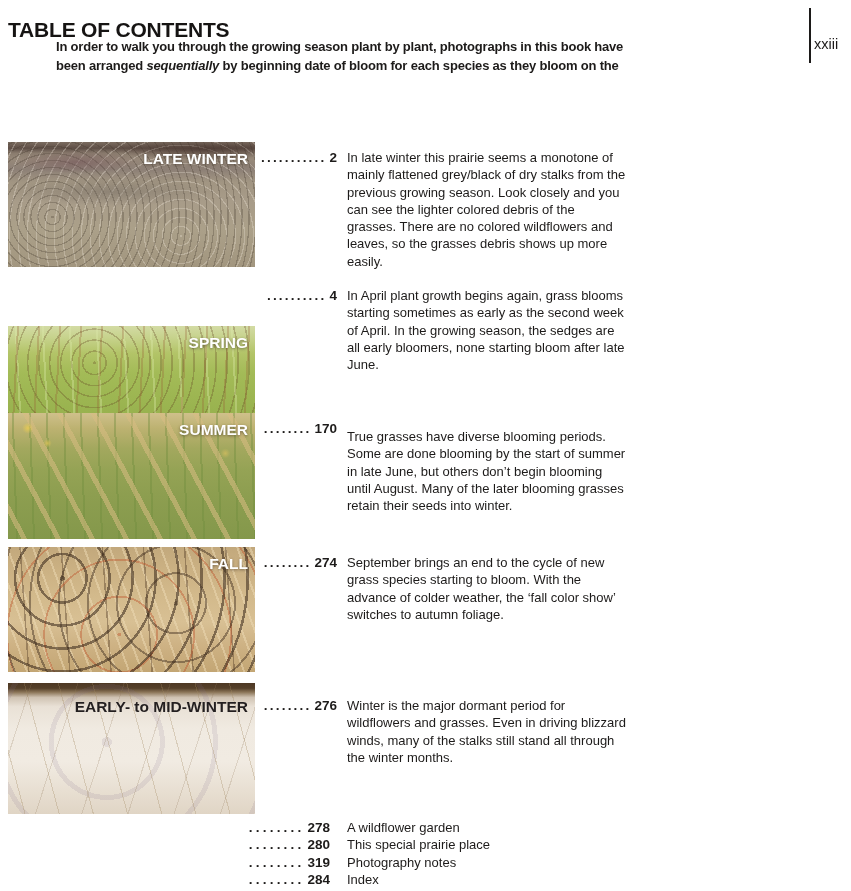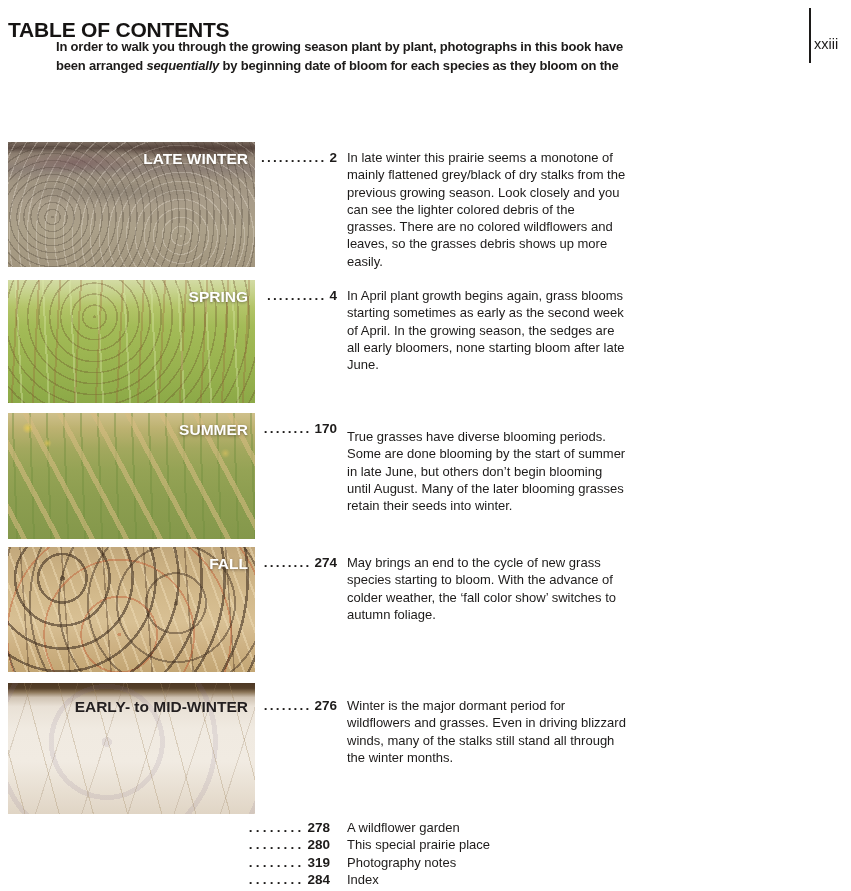--- a/index.html
+++ b/index.html
@@ -30,21 +30,21 @@
     radial-gradient(ellipse 90px 16px at 28% 16%, rgba(112,80,86,.55), transparent 70%),
     radial-gradient(ellipse 130px 14px at 78% 6%, rgba(72,52,46,.65), transparent 70%),
     radial-gradient(ellipse 150px 20px at 42% 40%, rgba(100,92,86,.35), transparent 70%),
     repeating-radial-gradient(circle at 18% 60%, rgba(70,60,48,.30) 0 1.2px, transparent 1.2px 7px),
     repeating-radial-gradient(circle at 70% 75%, rgba(246,238,226,.28) 0 1.2px, transparent 1.2px 9px),
     linear-gradient(180deg,#7b6c60 0%,#5e4e46 5%,#8a7c6e 9%,#97897a 14%,#8d8076 22%,#a19582 32%,#a89c89 48%,#aba089 70%,#a2967f 100%);}
   .photo-spring{background:
     repeating-linear-gradient(93deg, transparent 0 9px, rgba(150,90,50,.28) 9px 11px, transparent 11px 21px),
     repeating-linear-gradient(87deg, transparent 0 13px, rgba(222,236,172,.35) 13px 15px, transparent 15px 27px),
     repeating-radial-gradient(circle at 35% 30%, rgba(100,70,35,.30) 0 1.5px, transparent 1.5px 11px),
-    linear-gradient(180deg,#d3dba4 0%,#c6d28b 10%,#b3c468 22%,#a3bb57 38%,#9cb551 60%,#94af4c 82%,#8ca947 100%);}
+    linear-gradient(180deg,#d3dba4 0%,#c6d28b 10%,#b3c468 22%,#a3bb57 38%,#9cb551 60%,#94af4c 82%,#8ca947 100%); margin-top: 46px;}
   .photo-summer{background:
     radial-gradient(circle 8px at 8% 12%, rgba(235,205,80,.8), transparent 70%),
     radial-gradient(circle 6px at 16% 24%, rgba(230,200,85,.7), transparent 70%),
     radial-gradient(circle 7px at 88% 32%, rgba(225,195,95,.6), transparent 70%),
     radial-gradient(circle 6px at 78% 12%, rgba(100,70,40,.6), transparent 70%),
     repeating-linear-gradient(62deg, transparent 0 12px, rgba(216,188,130,.55) 12px 17px, transparent 17px 30px),
     repeating-linear-gradient(88deg, transparent 0 8px, rgba(110,140,60,.40) 8px 10px, transparent 10px 17px),
     linear-gradient(180deg,#cfc08b 0%,#bdb271 12%,#a3a85e 28%,#95a355 45%,#8d9e50 65%,#84984b 100%);}
   .photo-fall{background:
     repeating-radial-gradient(circle at 22% 25%, rgba(55,38,25,.55) 0 2.5px, transparent 2.5px 23px),
@@ -131,21 +131,21 @@
     </div>
     <div class="leader"><span class="dots">........</span><span class="num">170</span></div>
     <p class="desc">True grasses have diverse blooming periods. Some are done blooming by the start of summer in late June, but others don’t begin blooming until August. Many of the later blooming grasses retain their seeds into winter.</p>
   </section>
 
   <section class="toc-section s4">
     <div class="photo photo-fall">
       <span class="season-label light">FALL</span>
     </div>
     <div class="leader"><span class="dots">........</span><span class="num">274</span></div>
-    <p class="desc">May brings an end to the cycle of new grass species starting to bloom. With the advance of colder weather, the ‘fall color show’ switches to autumn foliage.</p>
+    <p class="desc">September brings an end to the cycle of new grass species starting to bloom. With the advance of colder weather, the ‘fall color show’ switches to autumn foliage.</p>
   </section>
 
   <section class="toc-section s5">
     <div class="photo photo-early-winter">
       <span class="season-label dark">EARLY- to MID-WINTER</span>
     </div>
     <div class="leader"><span class="dots">........</span><span class="num">276</span></div>
     <p class="desc">Winter is the major dormant period for wildflowers and grasses. Even in driving blizzard winds, many of the stalks still stand all through the winter months.</p>
   </section>
 

